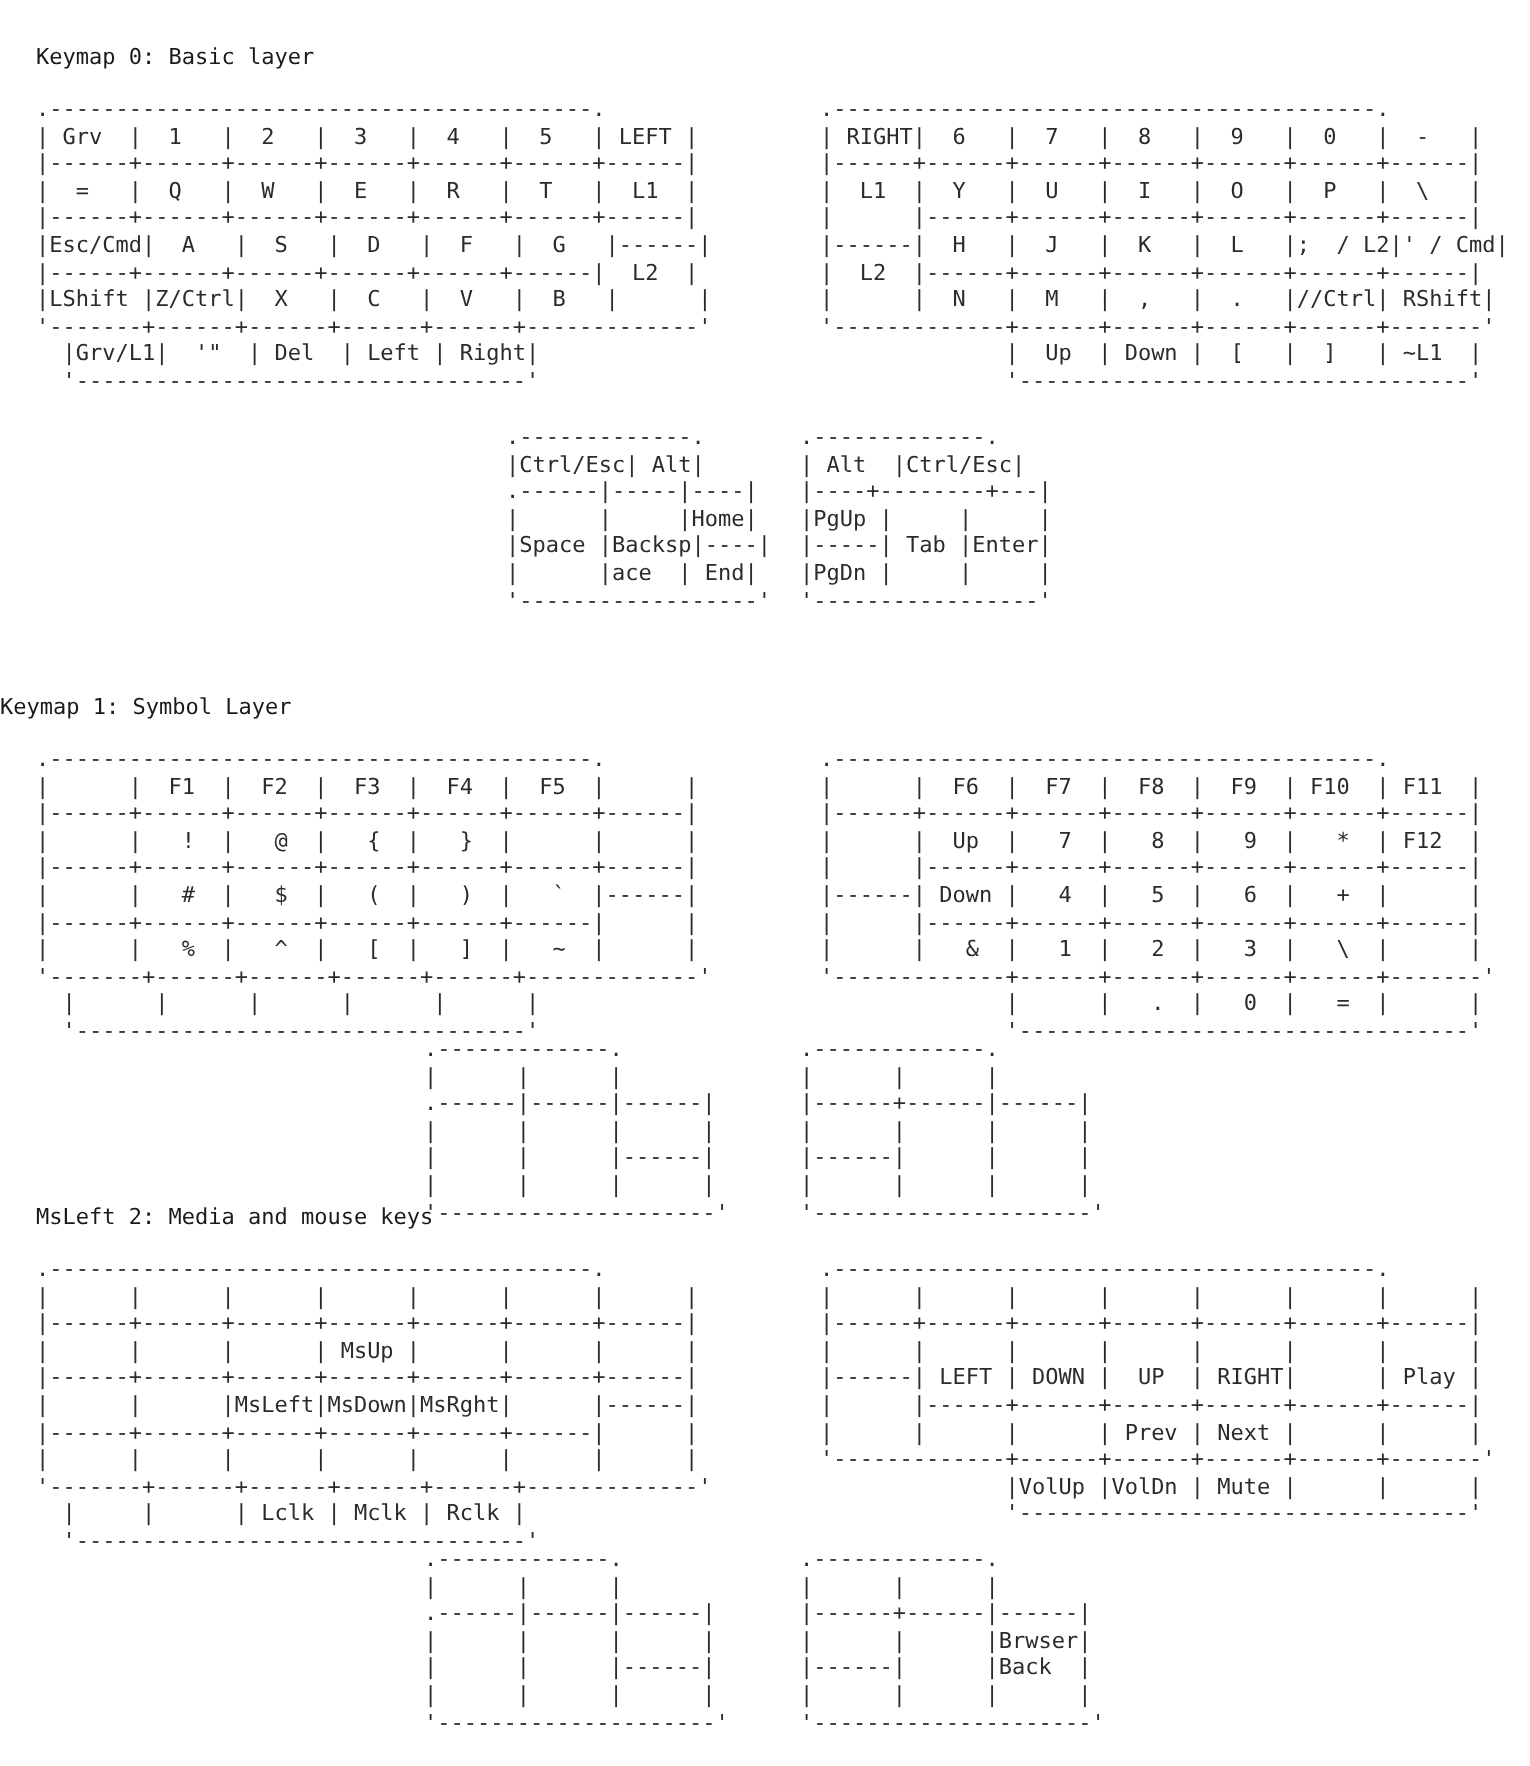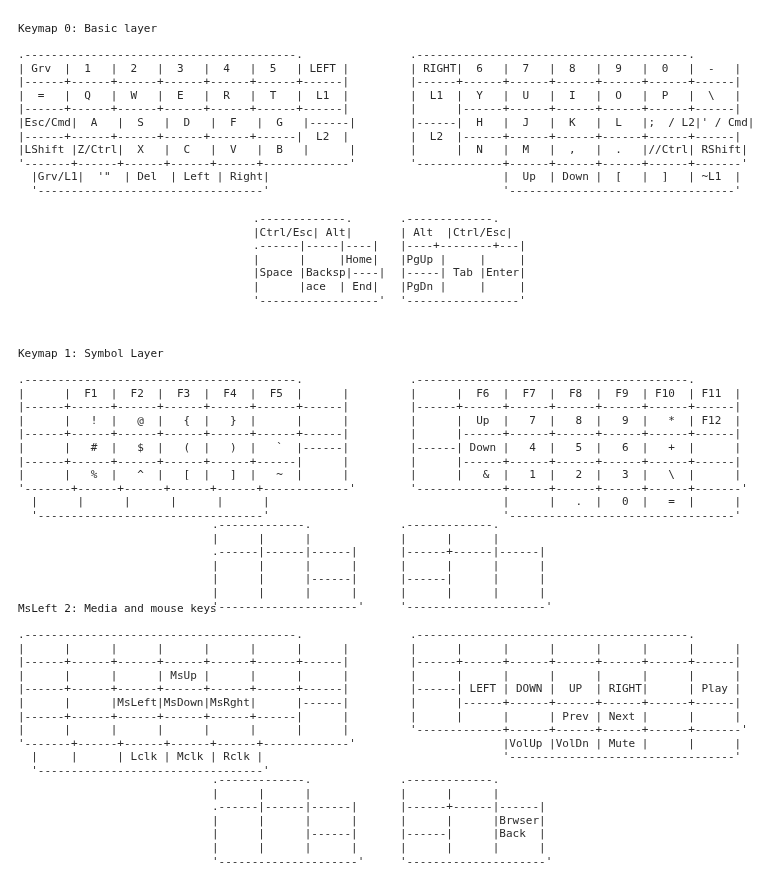--- a/index.html
+++ b/index.html
@@ -36,21 +36,21 @@
     color: #2b2b2b;
     letter-spacing: 0px;
   }
   
   #title-0 { left: 18px; top: 22px; }
   #km0-left { left: 18px; top: 48px; }
   #km0-right { left: 410px; top: 48px; }
   #km0-thumb-left { left: 253px; top: 212px; }
   #km0-thumb-right { left: 400px; top: 212px; }
   
-  #title-1 { left: 18px; top: 347px; }
+  #title-1 { left: 0; top: 347px; }
   #km1-left { left: 18px; top: 373px; }
   #km1-right { left: 410px; top: 373px; }
   #km1-thumb-left { left: 212px; top: 518px; }
   #km1-thumb-right { left: 400px; top: 518px; }
   
   #title-2 { left: 18px; top: 602px; }
   #km2-left { left: 18px; top: 628px; }
   #km2-right { left: 410px; top: 628px; }
   #km2-thumb-left { left: 212px; top: 773px; }
   #km2-thumb-right { left: 400px; top: 773px; }

